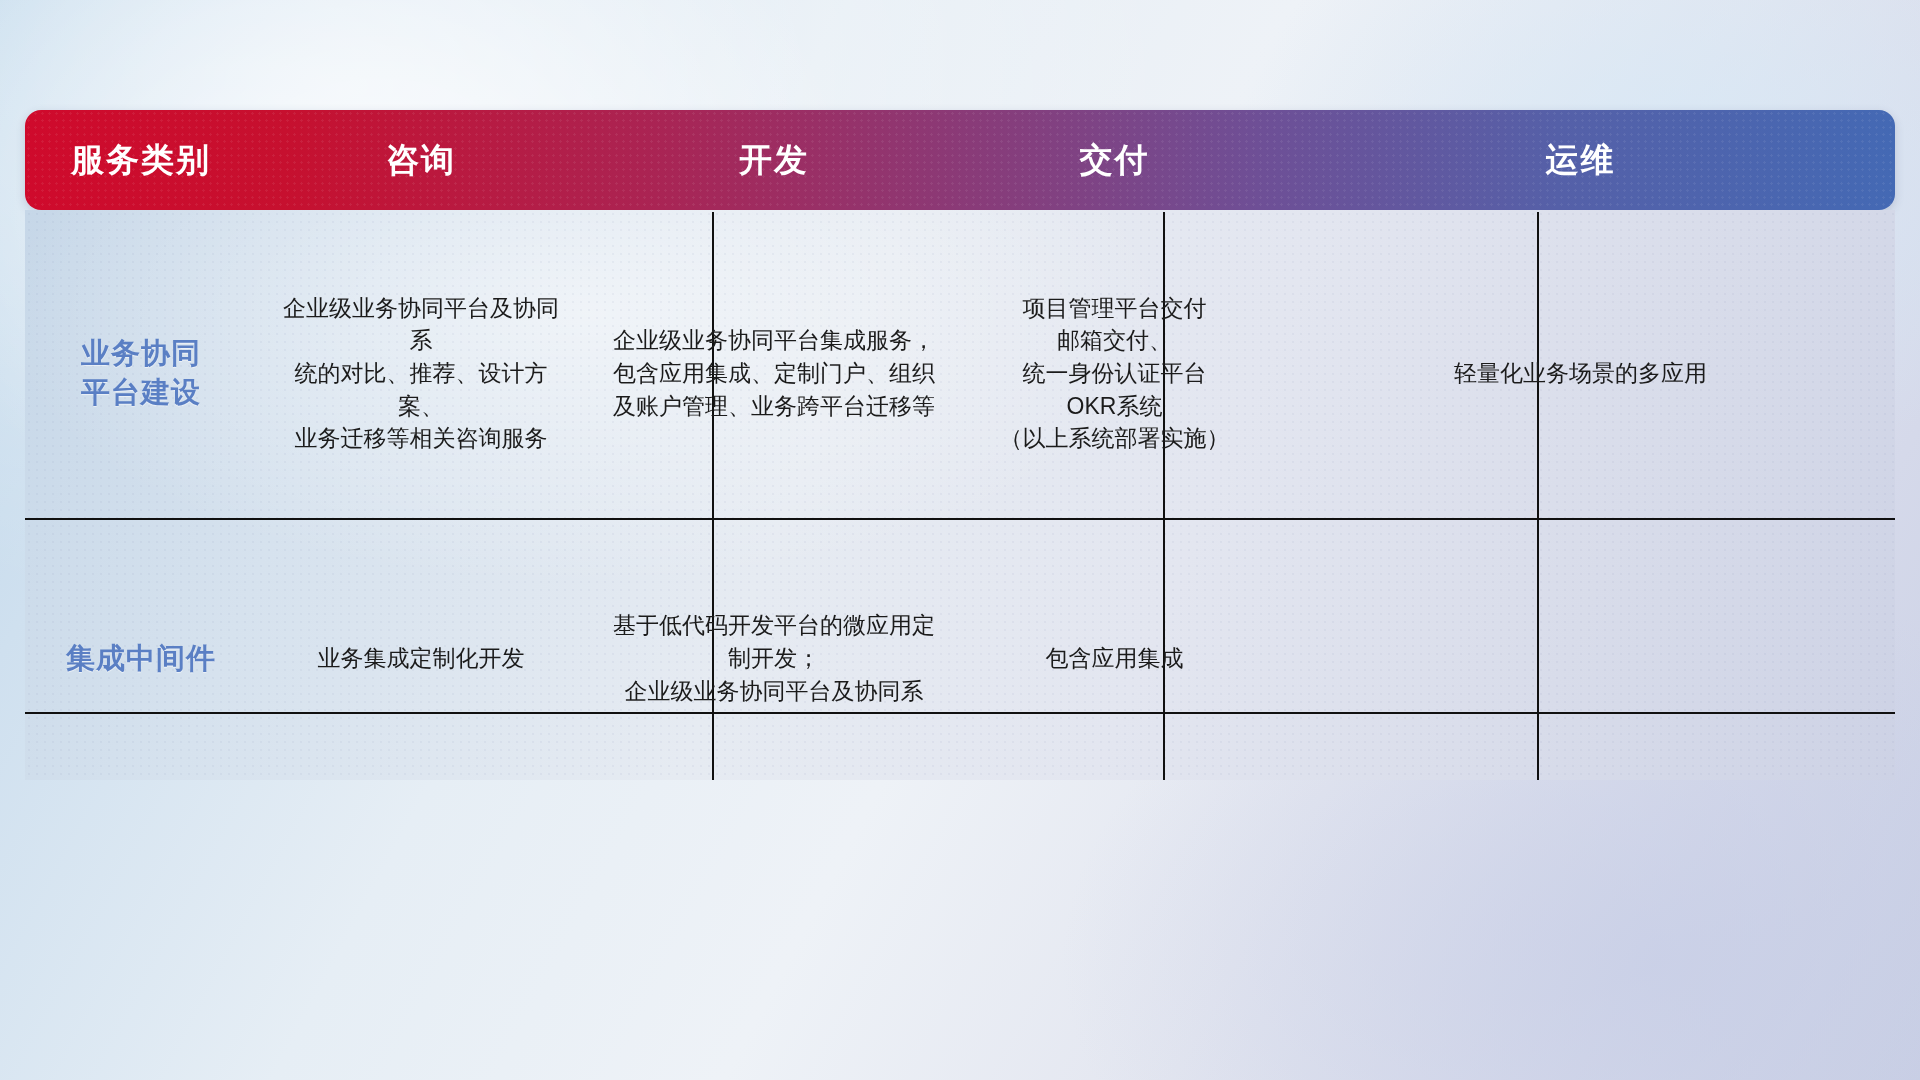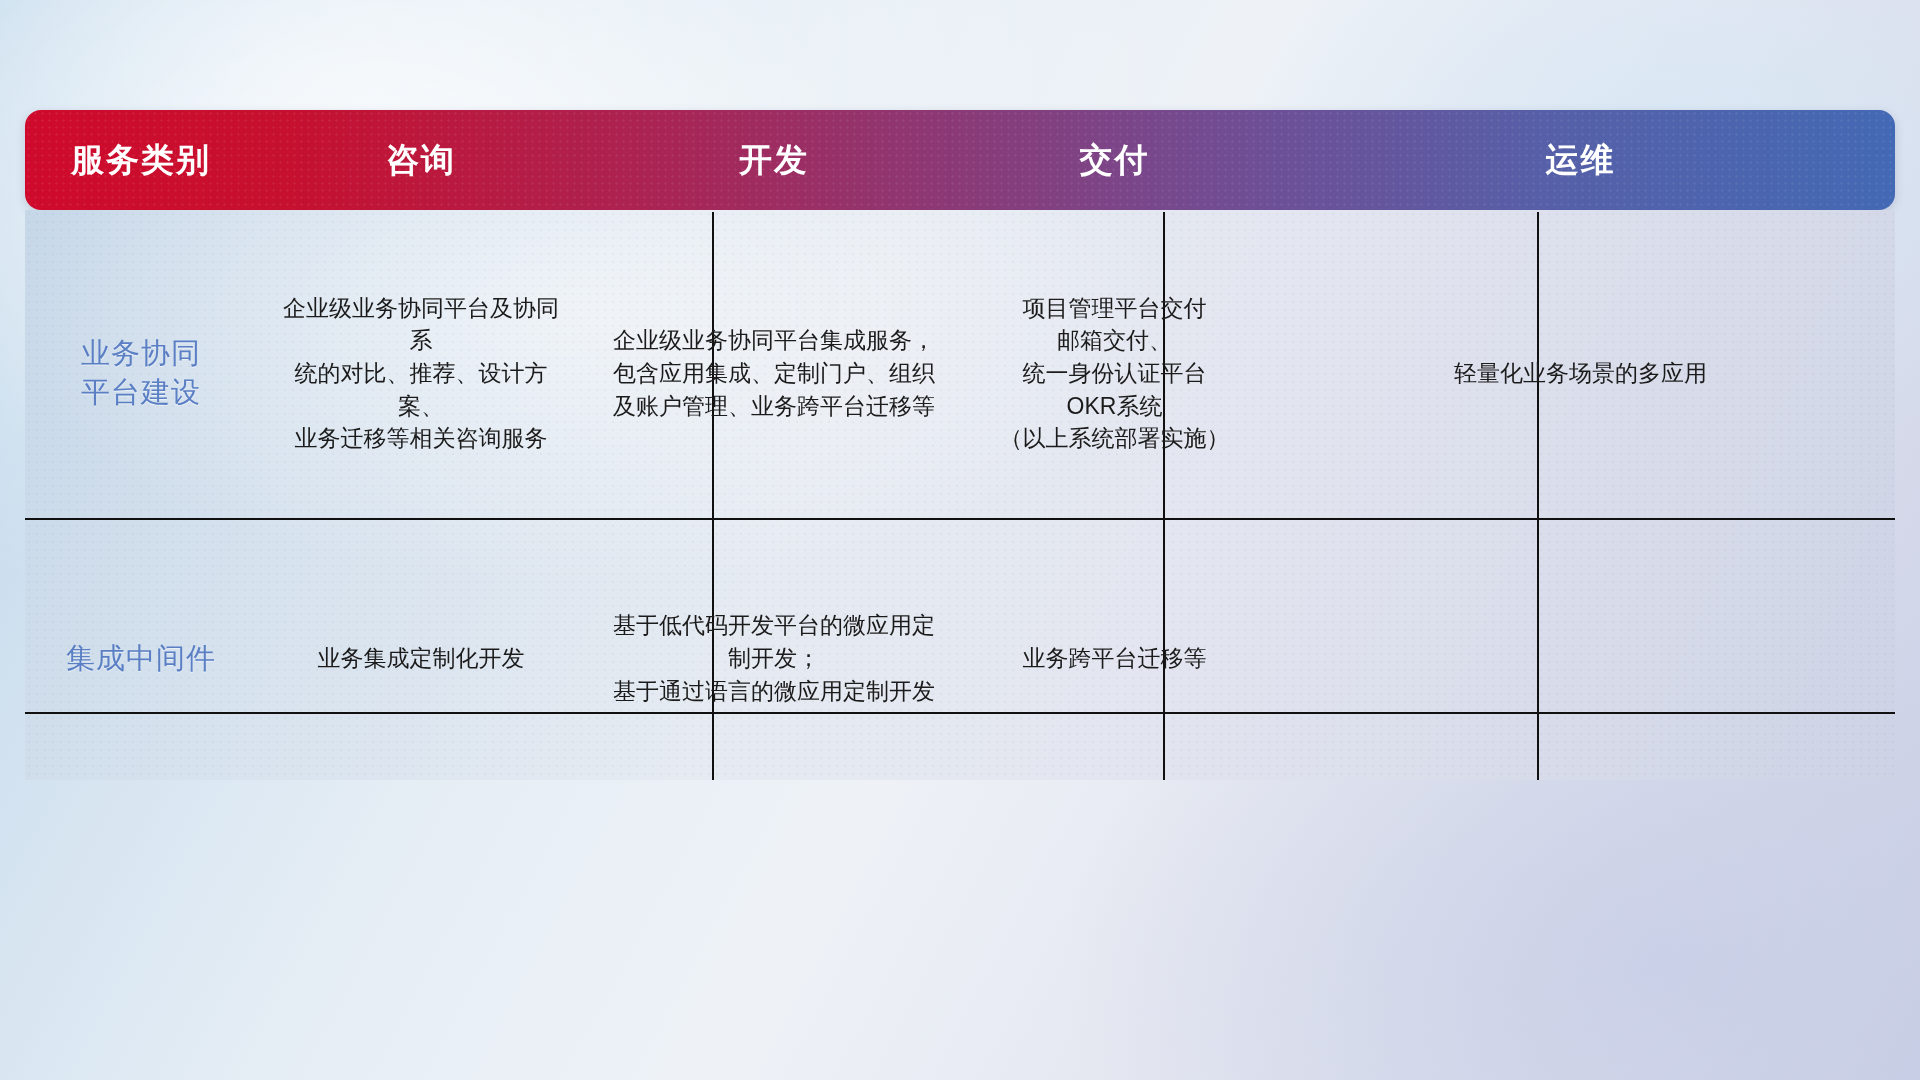--- a/index.html
+++ b/index.html
@@ -144,21 +144,21 @@
   .grid-line {
     position: absolute;
     background: #101010;
     pointer-events: none;
   }
   .vline { width: 2px; }
   .hline { height: 2px; }
 
   .row-label {
     color: #5a7fc4;
-    font-weight: normal;
+    font-weight: bold;
     font-size: 29px;
     line-height: 1.35;
     letter-spacing: 1px;
     text-shadow: 0 1px 1px rgba(255,255,255,0.6);
   }
 
   .cell-text { white-space: pre-line; }
 
   
   col.c-cat  { width: 232px; }
@@ -217,19 +217,19 @@
 统一身份认证平台
 OKR系统
 （以上系统部署实施）</td>
         <td class="cell-text">轻量化业务场景的多应用</td>
       </tr>
       <tr style="height:228px;">
         <td class="row-label cell-text">集成中间件</td>
         <td class="cell-text">业务集成定制化开发</td>
         <td class="cell-text">基于低代码开发平台的微应用定
 制开发；
-基于通过语言的微应用定制开发</td>
-        <td class="cell-text">业务跨平台迁移等</td>
+企业级业务协同平台及协同系</td>
+        <td class="cell-text">包含应用集成</td>
         <td class="cell-text"></td>
       </tr>
     </tbody>
   </table>
 </div>
 
 </body></html>

